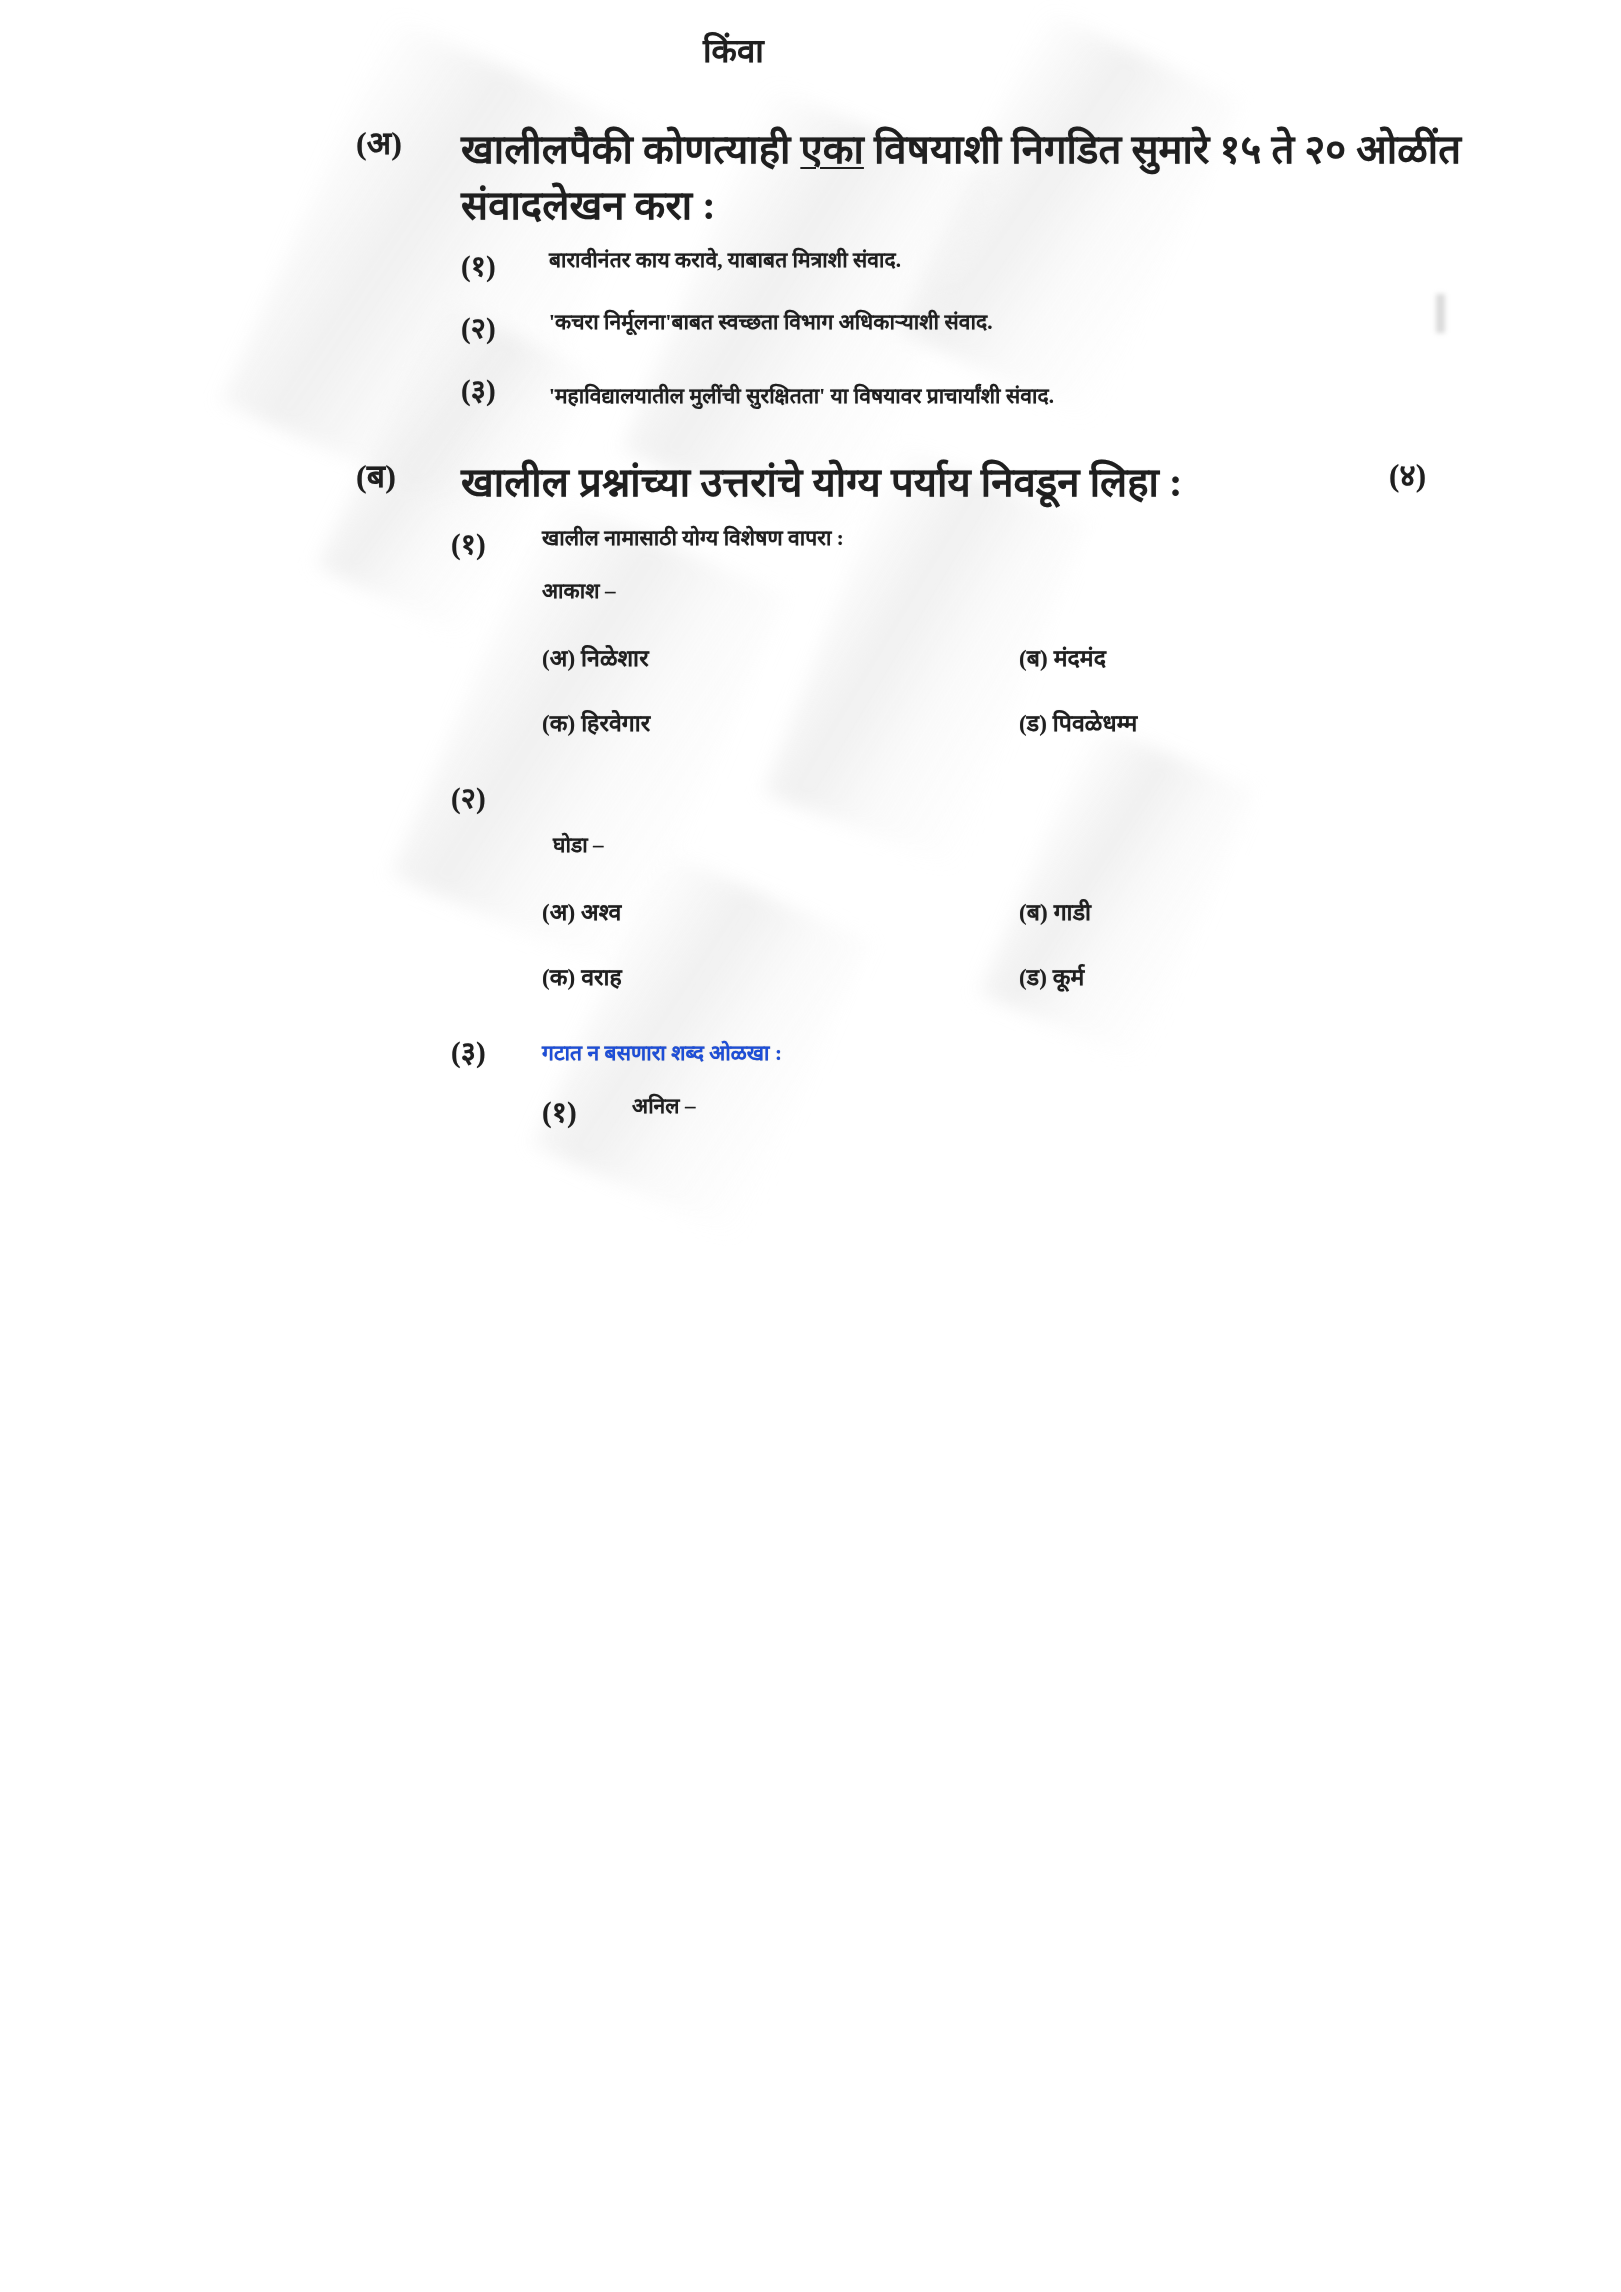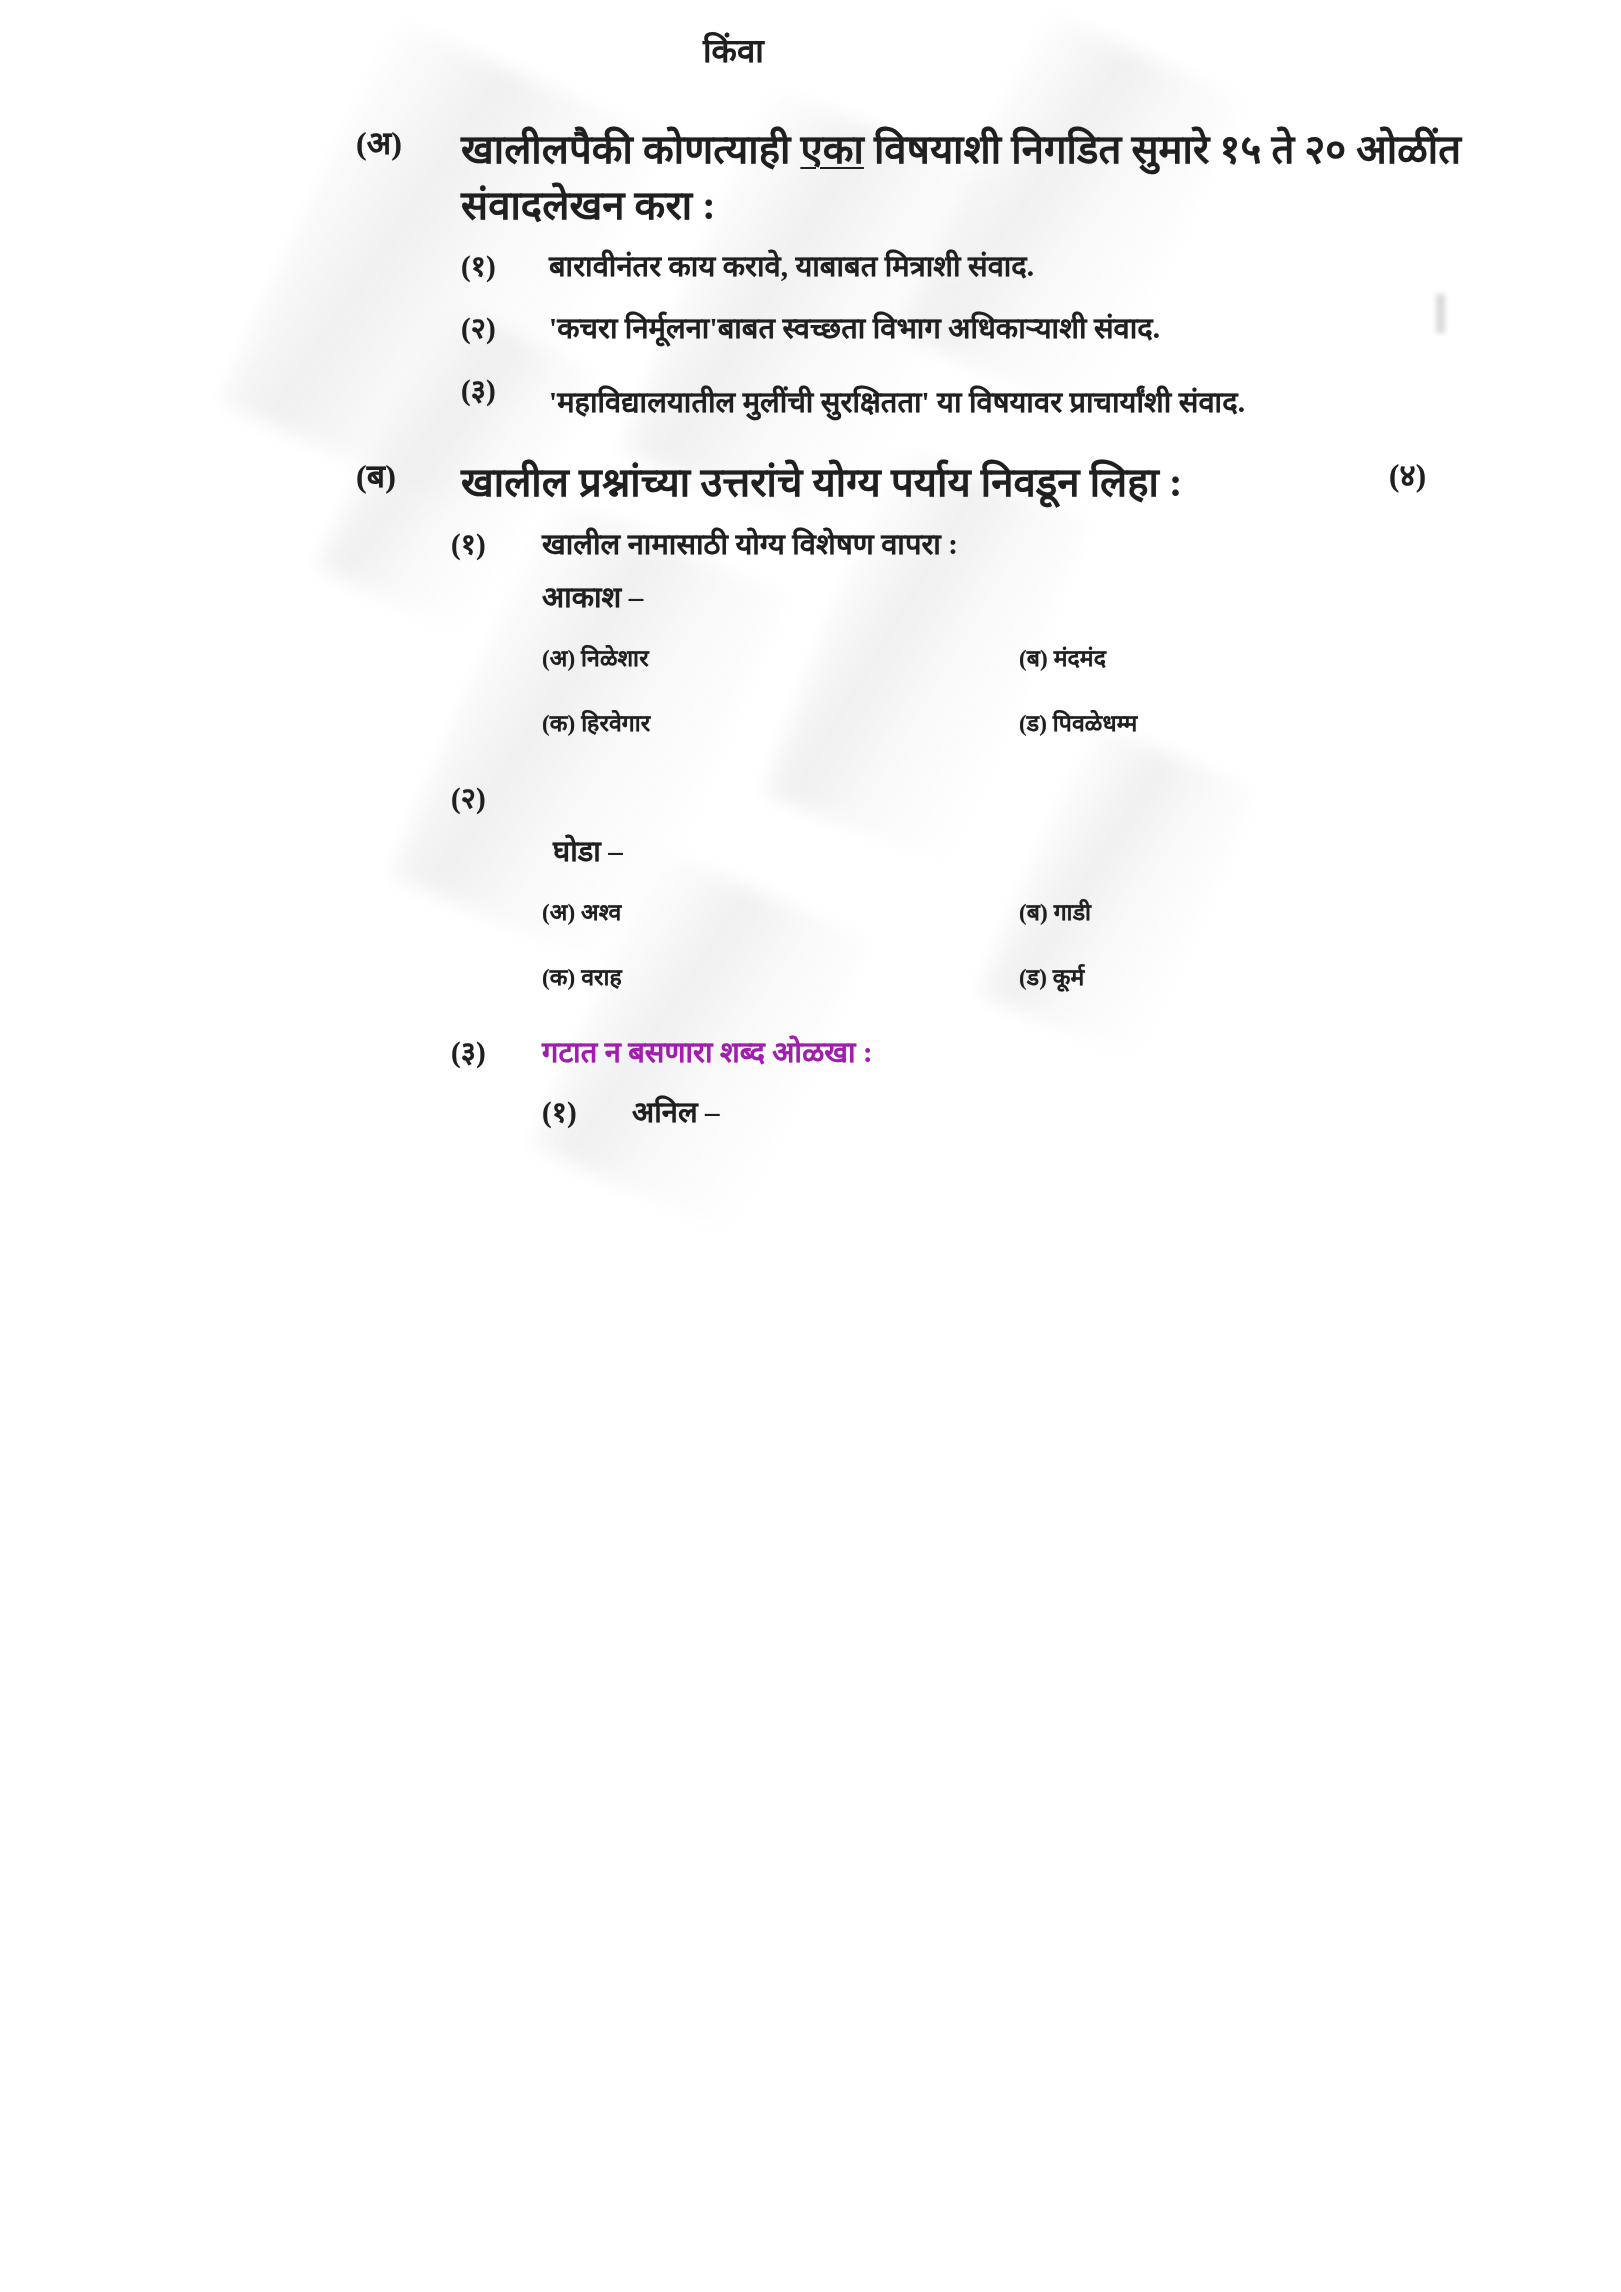--- a/index.html
+++ b/index.html
@@ -73,22 +73,23 @@
     font-weight: 600;
     letter-spacing: 0.1px;
   }
 
   
   .ink {
     color: #1f1f1f;
     text-shadow: 0 0 0.7px rgba(90,90,90,0.55);
   }
   .ink-faint {
-    color: #a21caf;
+    color: #1d4ed8;
     text-shadow: 0 0 0.9px rgba(120,120,120,0.6);
+    margin-top: 7px;
   }
 
   .abs { position: absolute; white-space: nowrap; }
 
   
   .heading {
     position: absolute;
     left: 0;
     right: 0;
     text-align: center;
@@ -105,21 +106,21 @@
     font-size: 40px;
     font-weight: 600;
   }
 
   .sub-lbl {
     font-size: 29px;
     font-weight: 700;
   }
 
   .sub-txt {
-    font-size: 29px;
+    font-size: 21px;
     font-weight: 600;
     text-align: right;
   }
 
   .opt-txt {
     font-size: 23px;
     font-weight: 600;
   }
 
   .marks {

